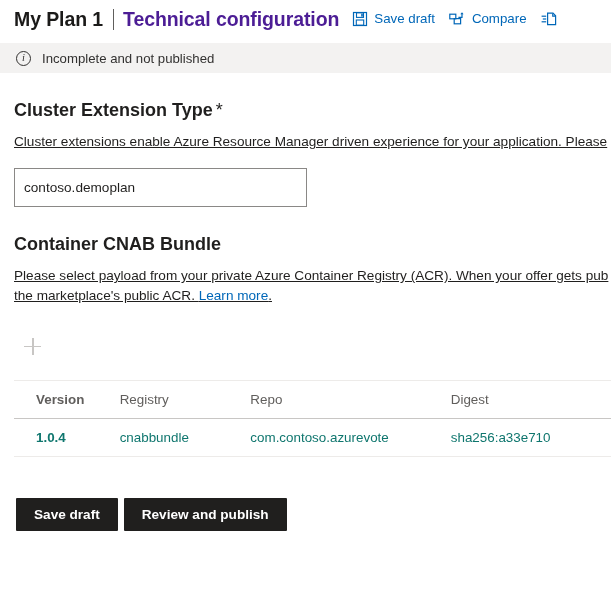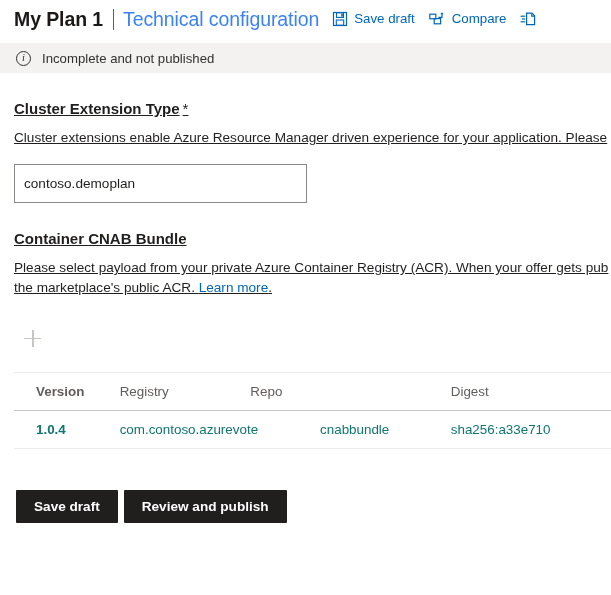--- a/index.html
+++ b/index.html
@@ -33,22 +33,22 @@
   .title-divider {
     display: inline-block;
     width: 1px;
     height: 21px;
     background: #605e5c;
     margin: 0 9px 0 10px;
     flex: 0 0 auto;
   }
   .page-section-title {
     font-size: 19.5px;
-    font-weight: 400;
-    color: #3b82f6;
+    font-weight: 700;
+    color: #4c1d95;
     letter-spacing: -0.1px;
   }
   .cmd-bar {
     display: flex;
     align-items: center;
     margin-left: 12px;
     flex: 0 0 auto;
   }
   .cmd {
     display: flex;
@@ -95,26 +95,25 @@
   .status-text {
     font-size: 13.2px;
     color: #323130;
     margin-left: 11px;
   }
 
   
   .content { padding: 0 0 0 14px; }
 
   .field-label {
-    font-size: 15px;
+    font-size: 18px;
     font-weight: 700;
     color: #201f1e;
     margin-top: 27px;
     white-space: nowrap;
-    text-decoration: underline;
   }
   .field-label .req {
     font-weight: 400;
     margin-left: 3px;
   }
 
   .desc {
     font-size: 13.6px;
     line-height: 20px;
     color: #201f1e;
@@ -306,22 +305,22 @@
 
   <div class="table">
     <div class="trow head">
       <div class="th c-version">Version</div>
       <div class="th c-registry">Registry</div>
       <div class="th c-repo">Repo</div>
       <div class="th c-digest">Digest</div>
     </div>
     <div class="trow data">
       <div class="td c-version">1.0.4</div>
+      <div class="td c-registry">cnabbundle</div>
       <div class="td c-repo">com.contoso.azurevote</div>
-      <div class="td c-registry">cnabbundle</div>
       <div class="td c-digest">sha256:a33e710</div>
     </div>
   </div>
 
 </div>
 
 <div class="footer">
   <button class="btn">Save draft</button>
   <button class="btn">Review and publish</button>
 </div>

